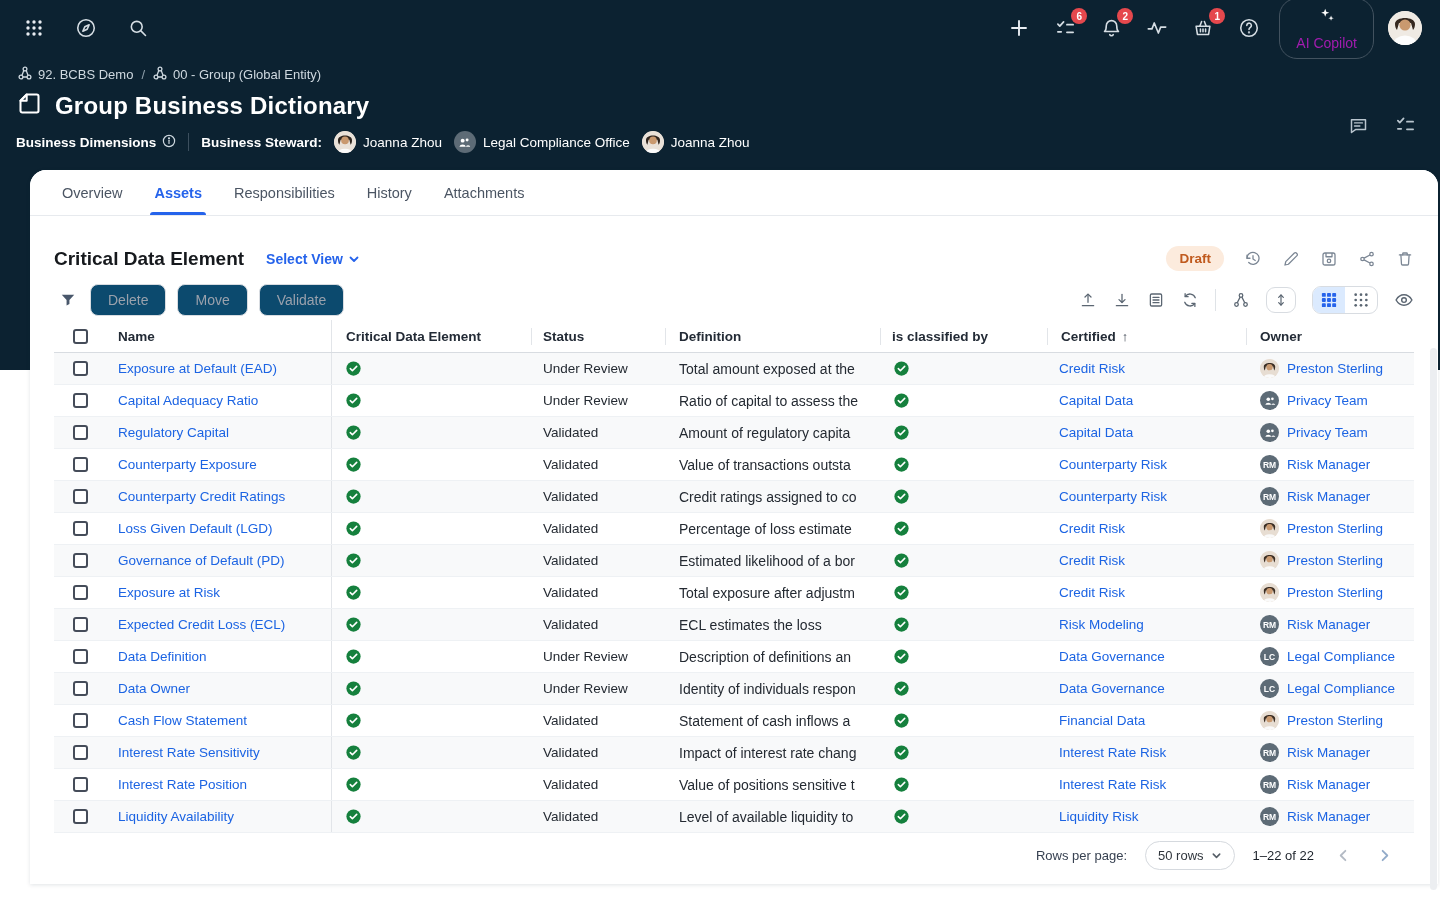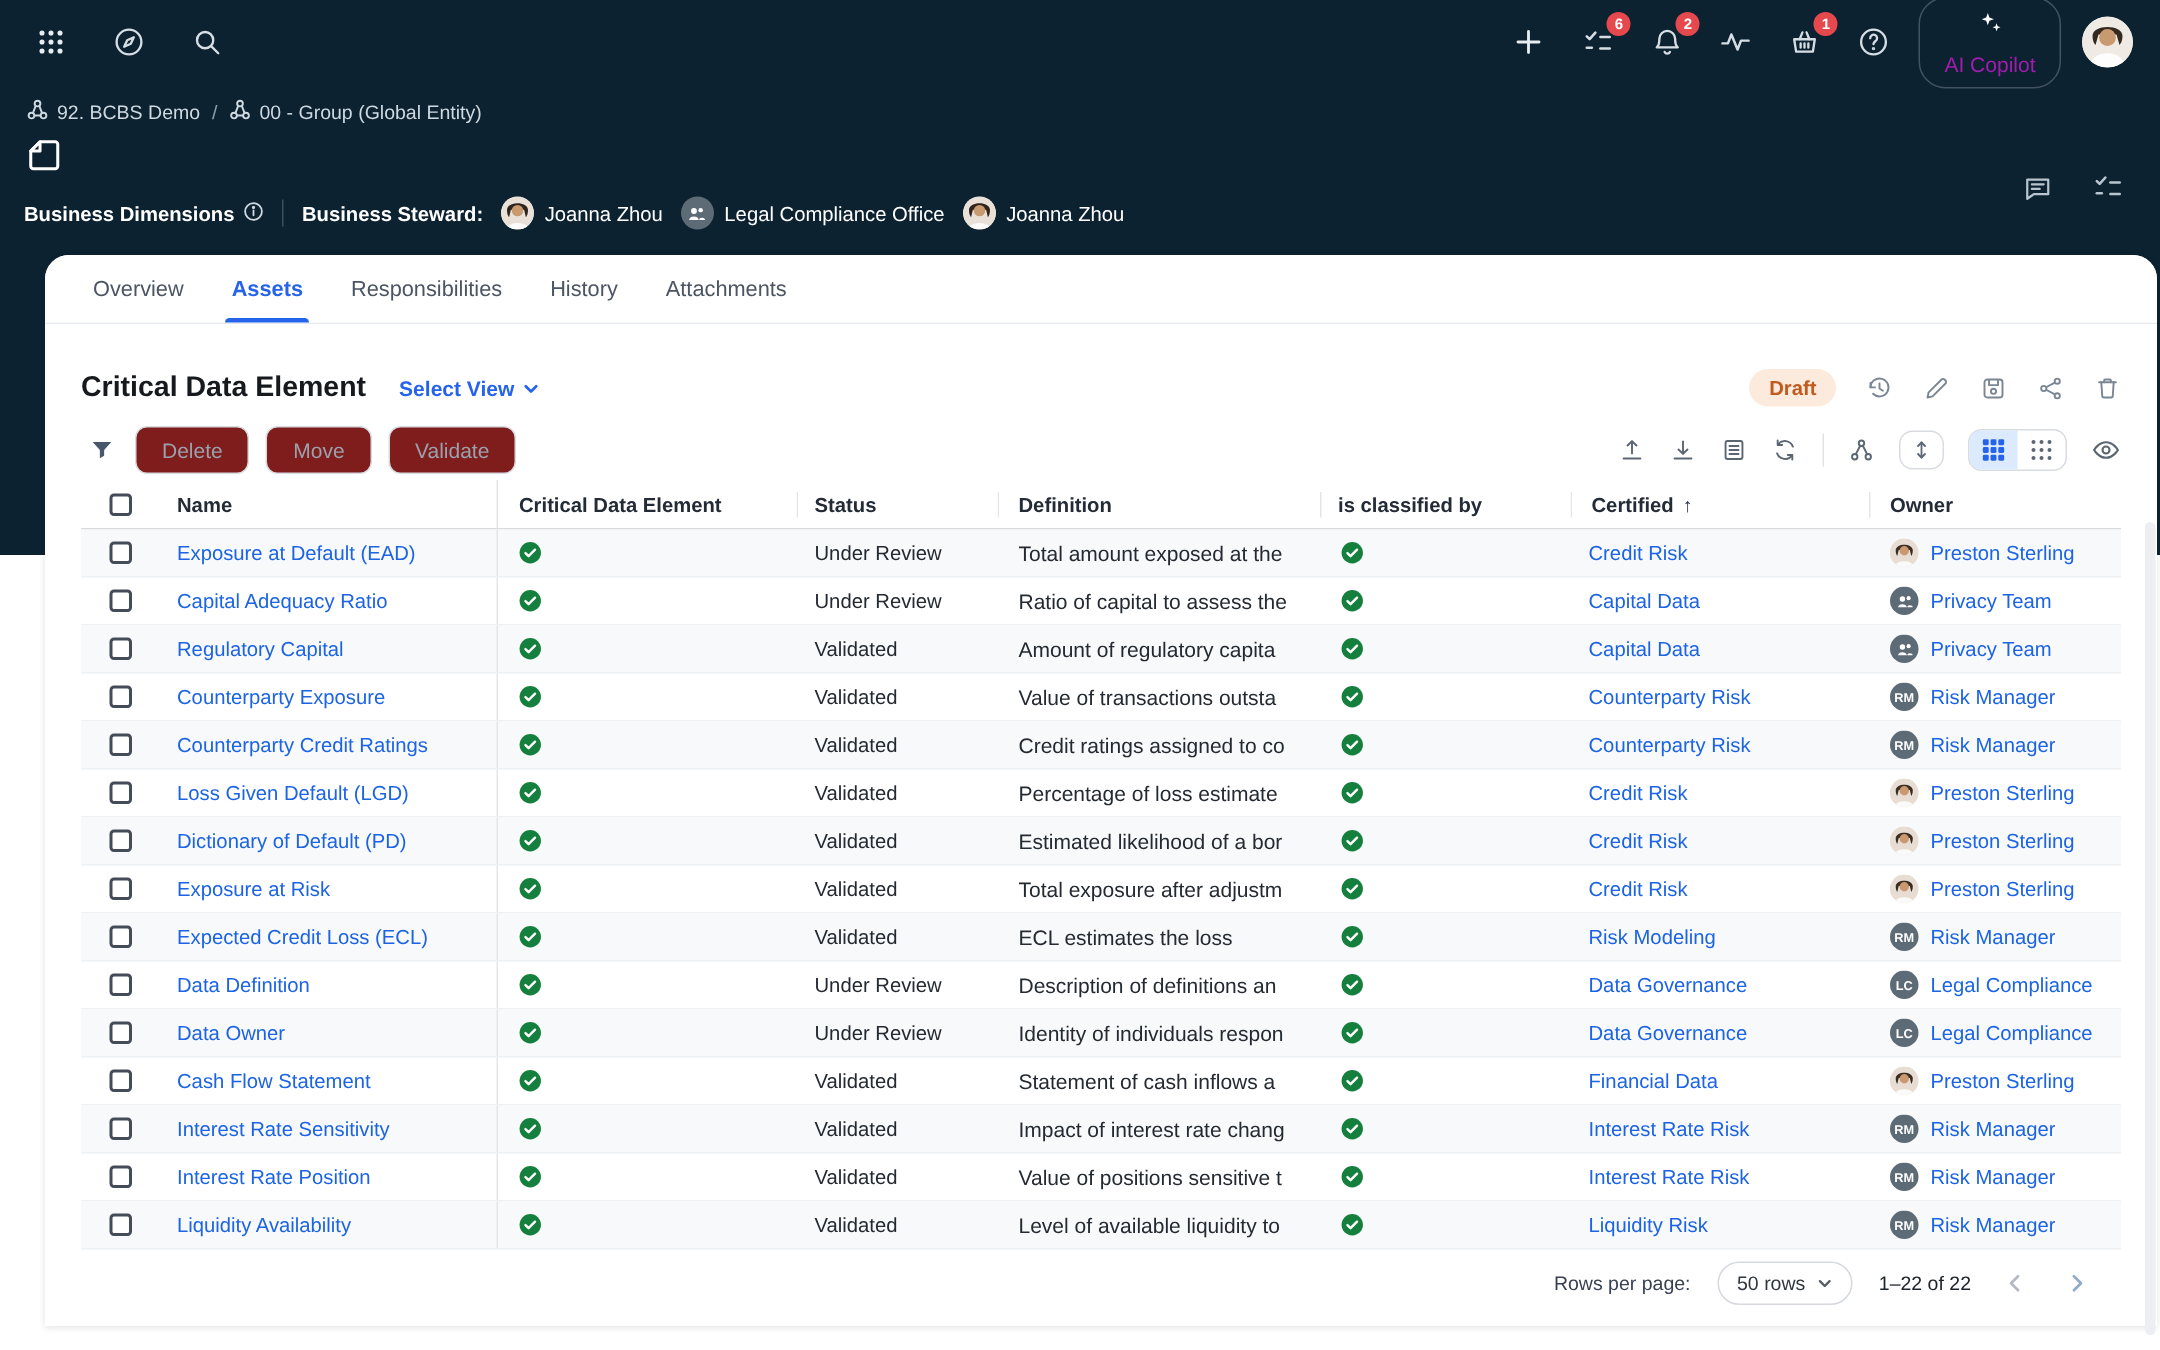--- a/index.html
+++ b/index.html
@@ -42,21 +42,21 @@
   .content { padding:0 24px; }
   .heading-row { margin-top:30px; display:flex; align-items:center; }
   .heading { font-size:19px; font-weight:700; color:#16191d; }
   .select-view { margin-left:22px; color:#2563eb; font-size:14px; font-weight:600; display:flex; align-items:center; gap:5px; cursor:pointer; }
   .heading-right { margin-left:auto; display:flex; align-items:center; gap:20px; }
   .draft-badge { background:#fcebdd; color:#c05a1e; font-size:13.5px; font-weight:600; padding:5px 13px; border-radius:13px; }
   .h-action { cursor:pointer; display:flex; }
 
   .toolbar-row { margin-top:13px; display:flex; align-items:center; }
   .funnel { margin:0 14px 0 6px; cursor:pointer; display:flex; }
-  .tool-btn { border:1px solid #d8dce1; background:#7f1d1d; color:#9aa1ac; border-radius:8px; padding:7px 17px; font-size:14px; margin-right:11px; cursor:pointer; font-family:inherit; }
+  .tool-btn { border:1px solid #d8dce1; background:#0c4a6e; color:#9aa1ac; border-radius:8px; padding:7px 17px; font-size:14px; margin-right:11px; cursor:pointer; font-family:inherit; }
   .toolbar-right { margin-left:auto; display:flex; align-items:center; gap:16px; }
   .tb-icon { cursor:pointer; display:flex; }
   .tb-divider { width:1px; height:22px; background:#dfe3e7; }
   .pill { border:1px solid #d8dce1; border-radius:9px; padding:4px 6px; display:flex; cursor:pointer; }
   .seg { border:1px solid #d8dce1; border-radius:9px; display:flex; overflow:hidden; }
   .seg-item { padding:5px 8px; display:flex; cursor:pointer; }
   .seg-item.selected { background:#dbeafe; }
 
   
   .table { margin-top:4px; }
@@ -211,20 +211,21 @@
   </span>
 </nav>
 
 <div class="page-title-row">
   <span>
     <svg width="27" height="27" viewBox="0 0 24 24" fill="none" stroke="#fff" stroke-width="1.8" stroke-linejoin="round">
         <path d="M9.5 4h9c.8 0 1.5.7 1.5 1.5v13c0 .8-.7 1.5-1.5 1.5h-13C4.7 20 4 19.3 4 18.5v-9z"></path>
         <path d="M4 9.5L9.5 4v5.5z"></path>
       </svg>
   </span>
+  <h1 class="page-title">Group Business Dictionary</h1>
 </div>
 
 <div class="meta-row">
   <span class="meta-label">
     <span>Business Dimensions</span>
     <span>
       <svg width="14" height="14" viewBox="0 0 14 14" fill="none" stroke="#cfd9e0" stroke-width="1.2">
           <circle cx="7" cy="7" r="5.6"></circle>
           <path d="M7 6.3v3.2" stroke-linecap="round"></path>
           <circle cx="7" cy="4.3" r=".5" fill="#cfd9e0"></circle>
@@ -683,21 +684,21 @@
                   </svg></span>
                 <span class="link">Preston Sterling</span>
               </span>
             </span>
           </div>
           <div class="trow odd">
             <span class="cell cell-check">
               <span class="checkbox"></span>
             </span>
             <span class="cell cell-name">
-              <span class="link">Dictionary of Default (PD)</span>
+              <span class="link">Governance of Default (PD)</span>
             </span>
             <span class="cell cell-cde">
               <svg width="15" height="15" viewBox="0 0 16 16">
                 <circle cx="8" cy="8" r="7.6" fill="#15803d"></circle>
                 <path d="M4.6 8.2l2.2 2.2 4.6-4.6" stroke="#fff" stroke-width="1.7" fill="none" stroke-linecap="round" stroke-linejoin="round"></path>
               </svg>
             </span>
             <span class="cell cell-status">
               <span class="status-text">Validated</span>
             </span>

